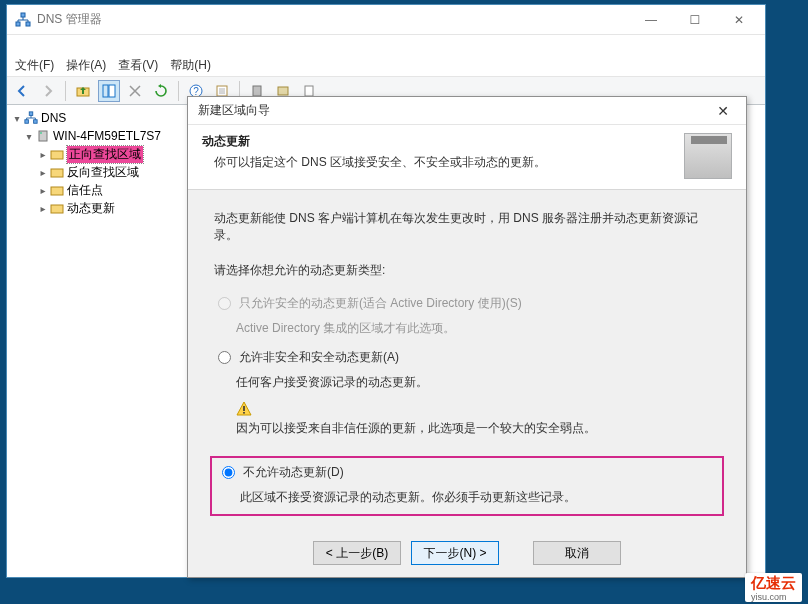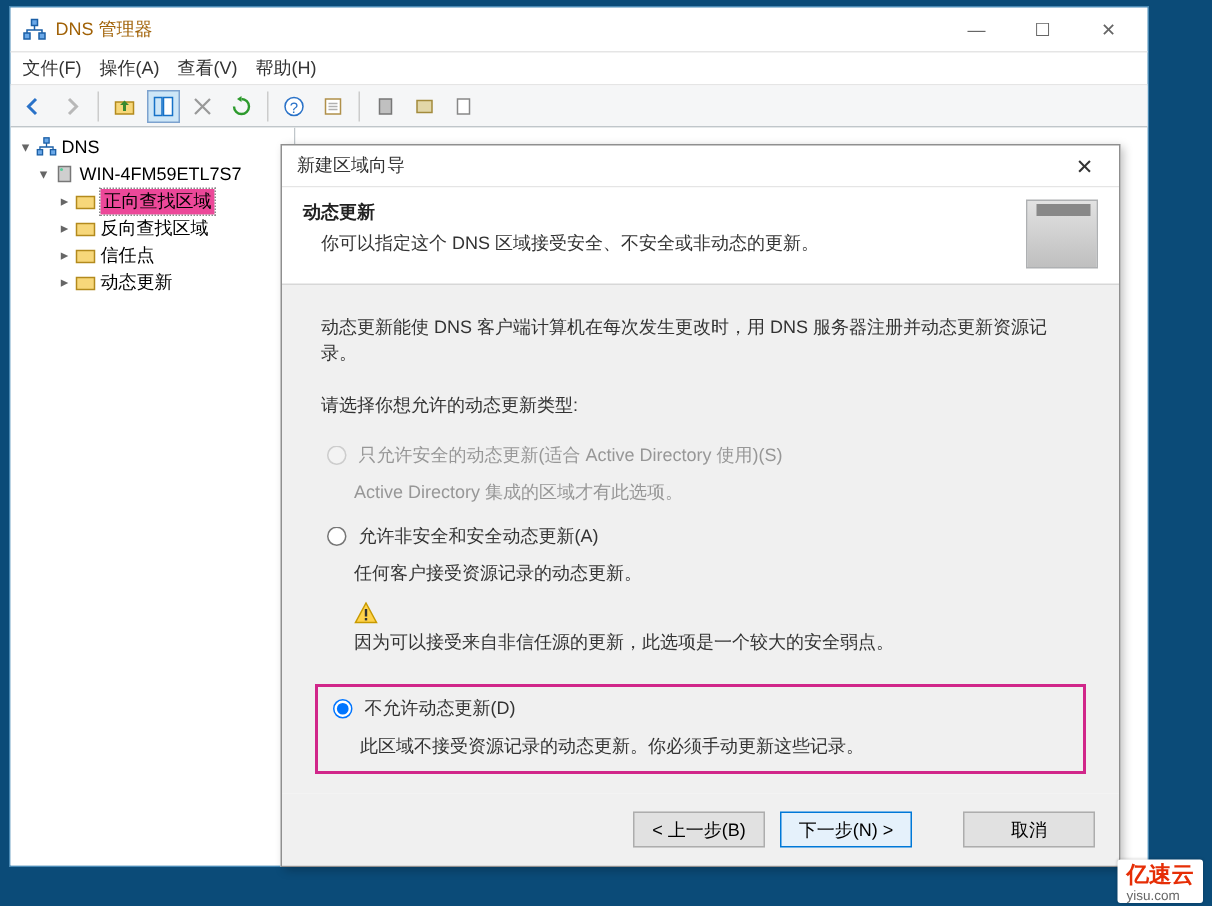--- a/index.html
+++ b/index.html
@@ -23,34 +23,35 @@
     flex-direction: column;
   }
   .titlebar {
     display: flex;
     align-items: center;
     height: 30px;
     padding: 0 4px 0 8px;
     border-bottom: 1px solid #e5e5e5;
   }
   .titlebar .title-icon { width:16px; height:16px; margin-right:6px; display:flex; align-items:center; justify-content:center;}
-  .titlebar .title { flex:1; color:#a16207;}
+  .titlebar .title { flex:1; color:#737373;}
   .win-buttons { display:flex; height:28px;}
   .win-buttons .btn {
     width: 44px; height:28px;
     display:flex; align-items:center; justify-content:center;
     color:#666;
   }
   .menubar {
     height: 22px;
     padding: 0 8px;
     display:flex;
     align-items:center;
     gap: 12px;
     border-bottom: 1px solid #e5e5e5;
+    margin-top: 20px;
   }
   .menubar span { color:#333;}
   .toolbar {
     height: 28px;
     padding: 0 4px;
     display:flex;
     align-items:center;
     gap:4px;
     border-bottom:1px solid #c0c6ca;
     background:#f5f6f7;
@@ -146,21 +147,21 @@
   .option.disabled + .opt-desc { color:#979797;}
   .warn-row { display:flex; align-items:flex-start; margin:2px 0 10px 22px;flex-direction:column;}
   .warn-row .warn-icon { margin-right:6px;}
   .opt-group.highlight {
     border:2px solid #d1278a;
     margin: 19px -4px -2px -4px;
     padding: 4px 6px 8px 6px;
   }
   .wiz-footer {
     display:flex;
-    justify-content:flex-end;
+    justify-content:center;
     align-items:center;
     gap: 10px;
     padding: 12px 16px;
     background:#f0f0f0;
   }
   .wiz-footer button {
     height: 24px;
     min-width: 88px;
     font-family:inherit;
     font-size:12px;

